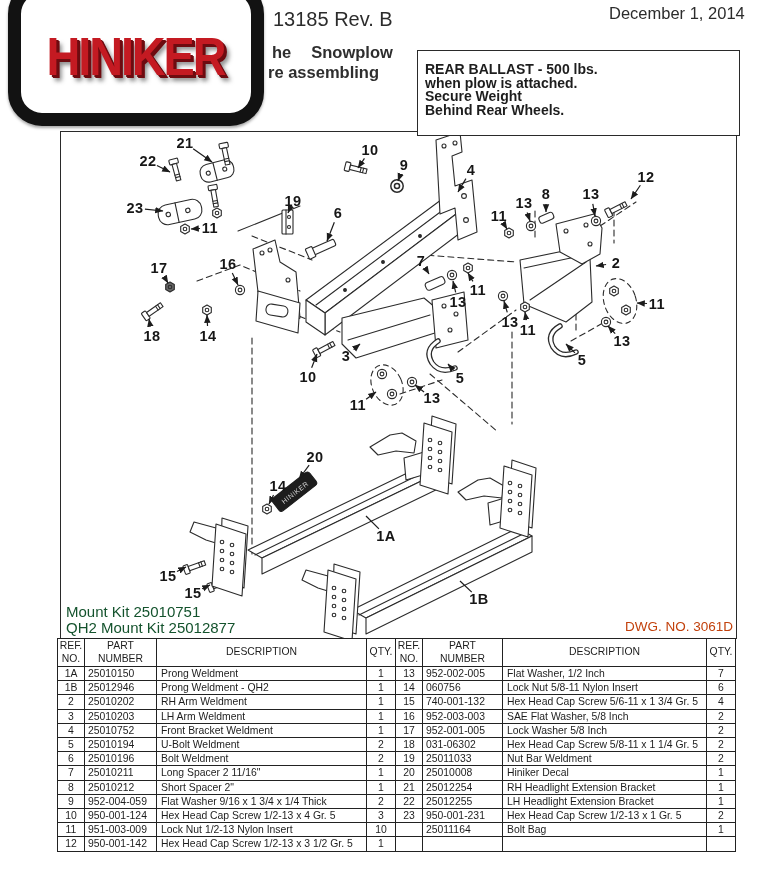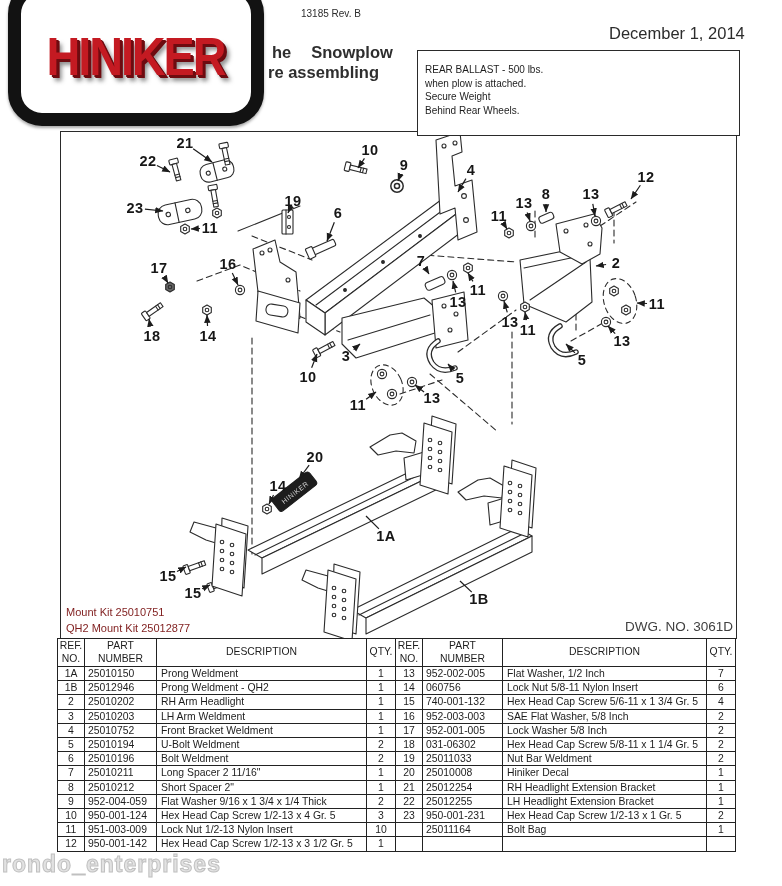--- a/index.html
+++ b/index.html
@@ -9,42 +9,42 @@
   
   .logo-box{position:absolute;left:8px;top:-20px;width:230px;height:112px;
             background:#fff;border:13px solid #121212;border-radius:34px;
             display:flex;align-items:center;justify-content:center;padding-top:8px;
             box-shadow:0 2px 3px rgba(0,0,0,.35);}
   .logo-text{font-size:45px;font-weight:900;letter-spacing:-2px;color:#c41a22;
              transform:scaleY(1.18) scaleX(1.04);
              text-shadow:2px 2px 0 #6e0b10,3px 3px 0 #6e0b10,5px 5px 4px rgba(50,50,50,.55);}
   .plow-mount{position:absolute;left:18px;top:94px;width:240px;text-align:center;
               font-size:29px;font-weight:800;color:#0d0d0d;letter-spacing:0px;}
-  .doc-number{position:absolute;left:273px;top:8px;font-size:10px;color:#2c2c2c;margin-left:28px;}
-  .date{position:absolute;left:609px;top:24px;font-size:16.5px;color:#2c2c2c;}
+  .doc-number{position:absolute;left:273px;top:8px;font-size:20px;color:#2c2c2c;}
+  .date{position:absolute;left:609px;top:4px;font-size:16.5px;color:#2c2c2c;}
   .clip1{position:absolute;left:272px;top:43px;font-size:16.5px;font-weight:700;color:#2e2e2e;}
   .clip1 .gap{display:inline-block;width:20px;}
   .clip2{position:absolute;left:268px;top:63px;font-size:16.5px;font-weight:700;color:#2e2e2e;}
   
   .rec-box{position:absolute;left:417px;top:50px;width:321px;height:84px;background:#fff;
            border:1.5px solid #2a2a2a;display:flex;z-index:5;}
   .rec-left{width:157px;border-right:1.5px solid #2a2a2a;display:flex;flex-direction:column;}
   .rec-title{text-align:center;font-size:10.5px;line-height:13px;padding:4px 2px 3px 2px;
              border-bottom:1.5px solid #2a2a2a;white-space:pre-line;}
   .rec-items{border-top:1.5px solid #2a2a2a;margin-top:2px;padding:4px 0 0 5px;
              font-size:10.5px;line-height:13.5px;flex:1;}
-  .rec-right{flex:1;padding:12px 0 0 7px;font-size:10px;line-height:13.5px;}
+  .rec-right{flex:1;padding:12px 0 0 7px;font-size:14px;line-height:13.5px;font-weight:bold;}
   
   .frame{position:absolute;left:60px;top:131px;width:675px;height:506px;
          border:1.5px solid #2a2a2a;z-index:1;}
   #diagram-svg{position:absolute;left:60px;top:131px;width:677px;height:507px;z-index:2;}
   .callout{position:absolute;transform:translate(-50%,-50%);font-size:14.5px;font-weight:700;
            color:#161616;z-index:4;letter-spacing:0.5px;}
-  .mount-kit{position:absolute;left:66px;top:604px;font-size:11px;line-height:16px;z-index:4;color:#7f1d1d;}
-  .dwg{position:absolute;left:590px;top:619px;width:143px;text-align:right;font-size:13.5px;z-index:4;color:#404040;}
+  .mount-kit{position:absolute;left:66px;top:604px;font-size:15px;line-height:16px;z-index:4;color:#14532d;}
+  .dwg{position:absolute;left:590px;top:619px;width:143px;text-align:right;font-size:13.5px;z-index:4;color:#c2410c;}
   
   .ptable{position:absolute;top:638px;border-collapse:collapse;table-layout:fixed;
           height:205px;font-size:10.4px;z-index:6;background:#fff;}
   #table-left{left:57px;width:339px;}
   #table-right{left:395px;width:341px;}
   .ptable th,.ptable td{border:1px solid #222;padding:0 0 0 0;line-height:13.2px;
           overflow:hidden;white-space:nowrap;}
   .ptable{border:1.5px solid #222;}
   .ptable th{font-weight:400;text-align:center;white-space:pre-line;line-height:12.5px;height:27px;}
   .ptable td.c-ref{text-align:center;}
@@ -428,21 +428,21 @@
         </tr>
         <tr>
           <td class="c-ref">1B</td>
           <td class="c-part">25012946</td>
           <td class="c-desc">Prong Weldment - QH2</td>
           <td class="c-qty">1</td>
         </tr>
         <tr>
           <td class="c-ref">2</td>
           <td class="c-part">25010202</td>
-          <td class="c-desc">RH Arm Headlight</td>
+          <td class="c-desc">RH Arm Weldment</td>
           <td class="c-qty">1</td>
         </tr>
         <tr>
           <td class="c-ref">3</td>
           <td class="c-part">25010203</td>
           <td class="c-desc">LH Arm Weldment</td>
           <td class="c-qty">1</td>
         </tr>
         <tr>
           <td class="c-ref">4</td>
@@ -593,14 +593,13 @@
         </tr>
         <tr>
           <td>&nbsp;</td>
           <td>&nbsp;</td>
           <td>&nbsp;</td>
           <td>&nbsp;</td>
         </tr>
       </tbody>
   </table>
 
-  <div class="watermark">rondo_enterprises</div>
 </div>
 
 </body></html>

